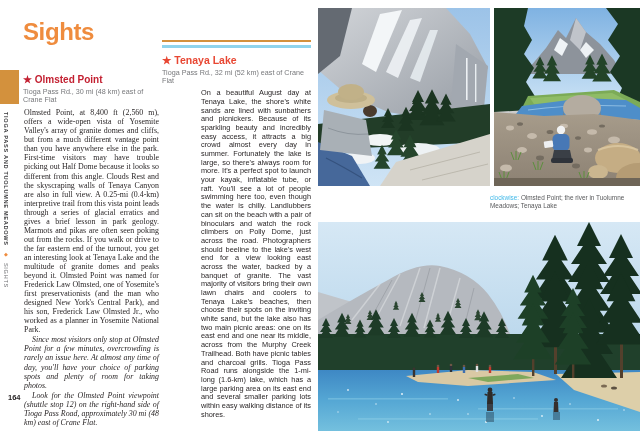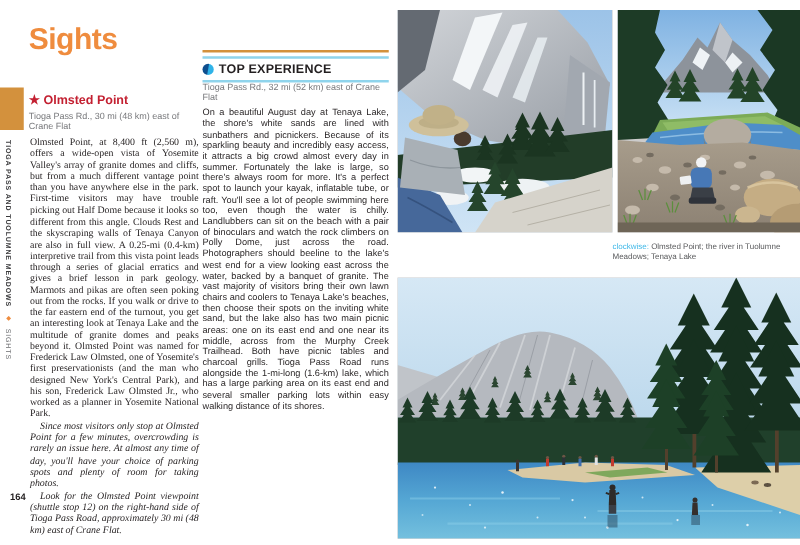--- a/index.html
+++ b/index.html
@@ -30,21 +30,21 @@
 
   
   .col-mid{position:absolute;left:162px;top:40px;width:149px;}
   .rule-orange{height:2px;background:#d3913d;}
   .rule-blue{height:1.5px;background:#8fd4ec;}
   .topx-row{display:flex;align-items:center;gap:4px;padding:3.5px 0 3px 0;}
   .topx-icon{width:9px;height:9px;border-radius:50%;
              background:linear-gradient(100deg,#0e4e8e 46%,#2fb3e8 54%);flex:0 0 auto;}
   .topx-label{font-weight:bold;font-size:10px;letter-spacing:.2px;color:#231f20;}
   .tenaya-head{margin:6px 0 2.5px 0;font-size:10.5px;}
-  .body-sans{font-size:7.35px;line-height:8.68px;text-align:justify;}
+  .body-sans{font-size:7.35px;line-height:8.68px;text-align:justify;margin-left:39px;}
   .body-sans p{margin:0;}
   .body-sans p+p{text-indent:8px;}
 
   
   .photo{position:absolute;overflow:hidden;background:#cccccc;}
   .photo svg{display:block;}
   #photo1{left:318px;top:8px;width:172px;height:178px;}
   #photo2{left:494px;top:8px;width:146px;height:178px;}
   #photo3{left:318px;top:222px;width:322px;height:209px;}
   .caption{position:absolute;left:490px;top:194px;width:146px;
@@ -72,25 +72,22 @@
       <p>Olmsted Point, at 8,400 ft (2,560 m), offers a wide-open vista of Yosemite Valley's array of granite domes and cliffs, but from a much different vantage point than you have anywhere else in the park. First-time visitors may have trouble picking out Half Dome because it looks so different from this angle. Clouds Rest and the skyscraping walls of Tenaya Canyon are also in full view. A 0.25-mi (0.4-km) interpretive trail from this vista point leads through a series of glacial erratics and gives a brief lesson in park geology. Marmots and pikas are often seen poking out from the rocks. If you walk or drive to the far eastern end of the turnout, you get an interesting look at Tenaya Lake and the multitude of granite domes and peaks beyond it. Olmsted Point was named for Frederick Law Olmsted, one of Yosemite's first preservationists (and the man who designed New York's Central Park), and his son, Frederick Law Olmsted Jr., who worked as a planner in Yosemite National Park.</p>
       <p>Since most visitors only stop at Olmsted Point for a few minutes, overcrowding is rarely an issue here. At almost any time of day, you'll have your choice of parking spots and plenty of room for taking photos.</p>
       <p>Look for the Olmsted Point viewpoint (shuttle stop 12) on the right-hand side of Tioga Pass Road, approximately 30 mi (48 km) east of Crane Flat.</p>
     </div>
   </div>
 
   <div class="col-mid">
     <div class="rule-orange"></div>
     <div style="height:3px"></div>
     <div class="rule-blue"></div>
-    <div class="topx-row">
-      <span class="topx-icon"></span>
-      <span class="topx-label">TOP EXPERIENCE</span>
-    </div>
     <div class="rule-blue"></div>
+    <div class="sight-head red2 tenaya-head"><span>★</span> <span>Tenaya Lake</span></div>
     <div class="addr">Tioga Pass Rd., 32 mi (52 km) east of Crane Flat</div>
     <div class="body-sans">
       <p>On a beautiful August day at Tenaya Lake, the shore's white sands are lined with sunbathers and picnickers. Because of its sparkling beauty and incredibly easy access, it attracts a big crowd almost every day in summer. Fortunately the lake is large, so there's always room for more. It's a perfect spot to launch your kayak, inflatable tube, or raft. You'll see a lot of people swimming here too, even though the water is chilly. Landlubbers can sit on the beach with a pair of binoculars and watch the rock climbers on Polly Dome, just across the road. Photographers should beeline to the lake's west end for a view looking east across the water, backed by a banquet of granite. The vast majority of visitors bring their own lawn chairs and coolers to Tenaya Lake's beaches, then choose their spots on the inviting white sand, but the lake also has two main picnic areas: one on its east end and one near its middle, across from the Murphy Creek Trailhead. Both have picnic tables and charcoal grills. Tioga Pass Road runs alongside the 1-mi-long (1.6-km) lake, which has a large parking area on its east end and several smaller parking lots within easy walking distance of its shores.</p>
     </div>
   </div>
 
   <div class="photo" id="photo1">
     <svg width="172" height="178" viewBox="0 0 172 178" xmlns="http://www.w3.org/2000/svg">
       <defs>
         <linearGradient id="p1sky" x1="0" y1="0" x2="0" y2="1">

